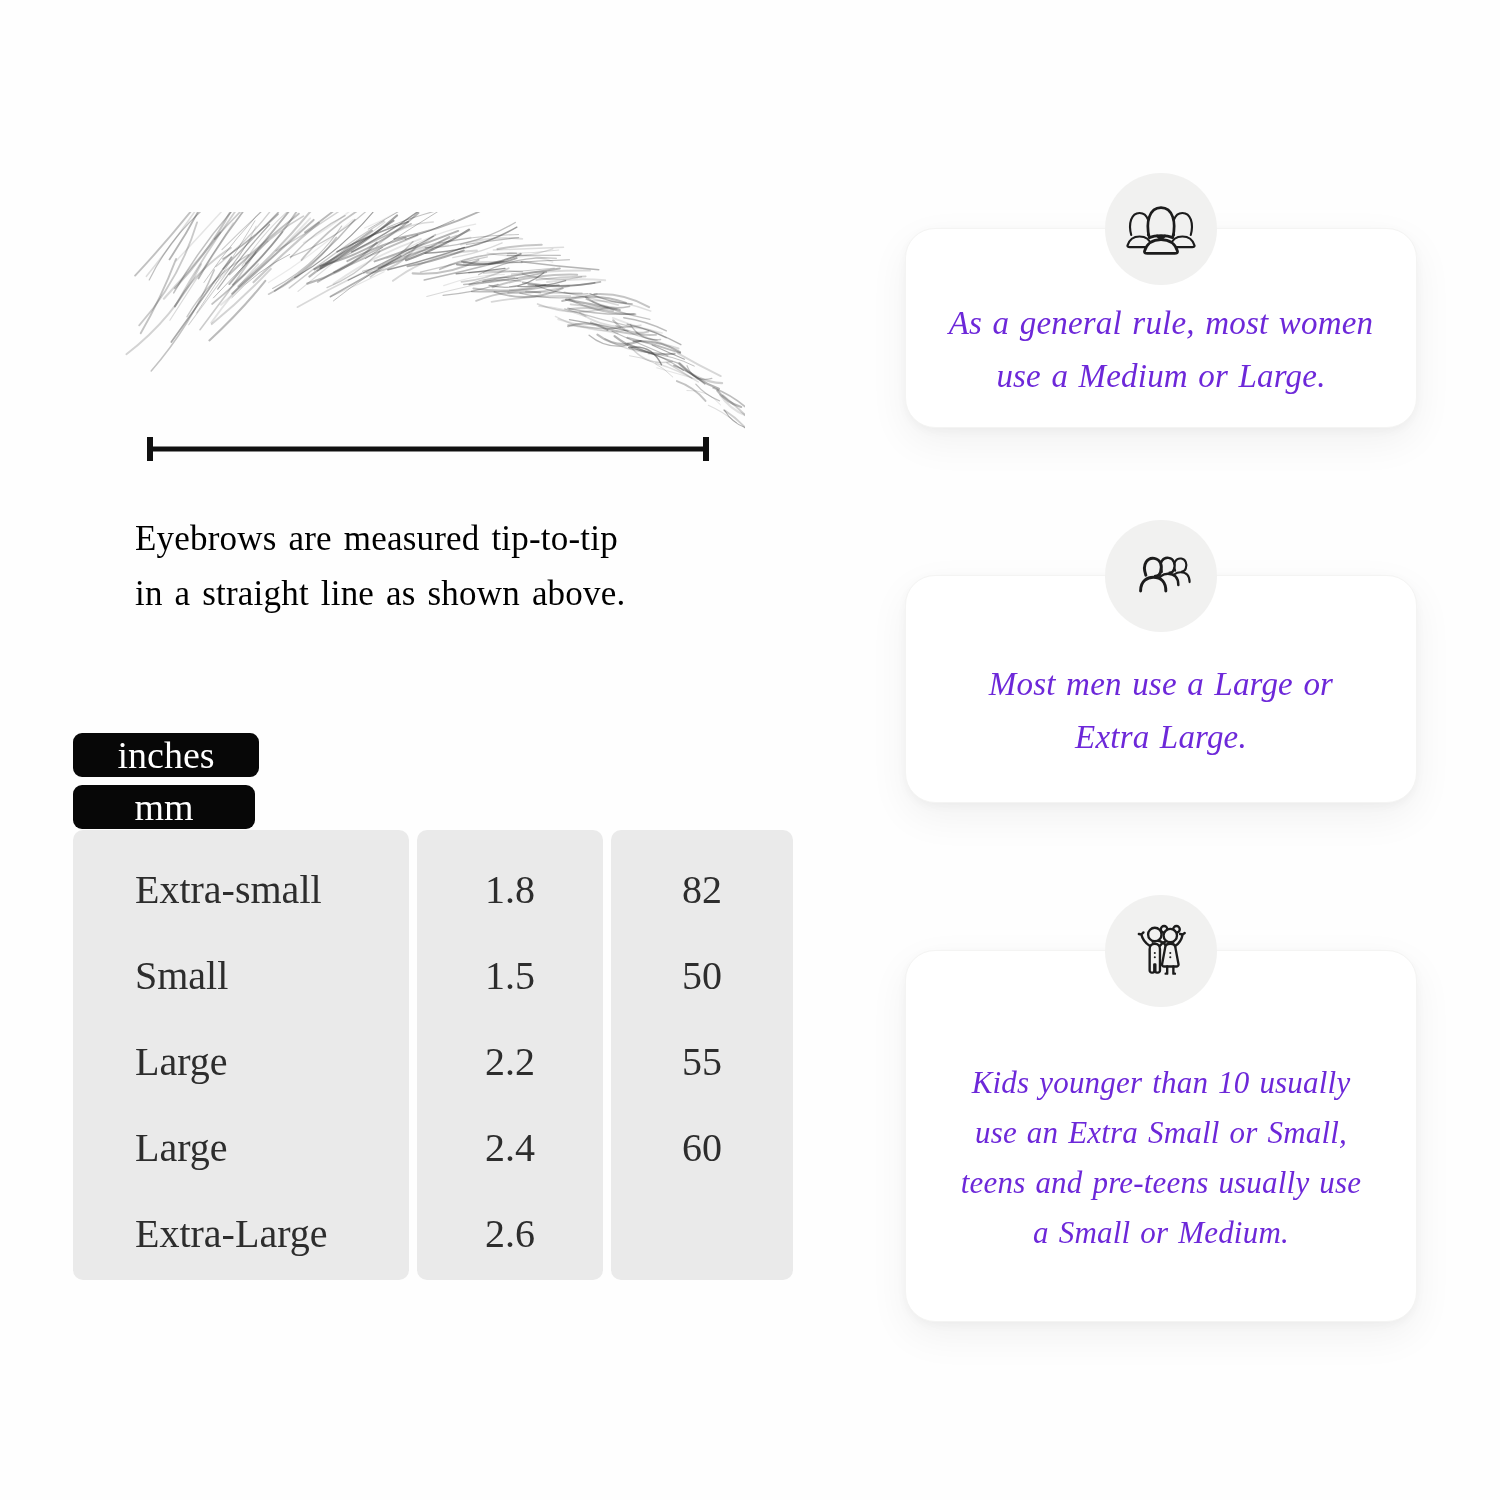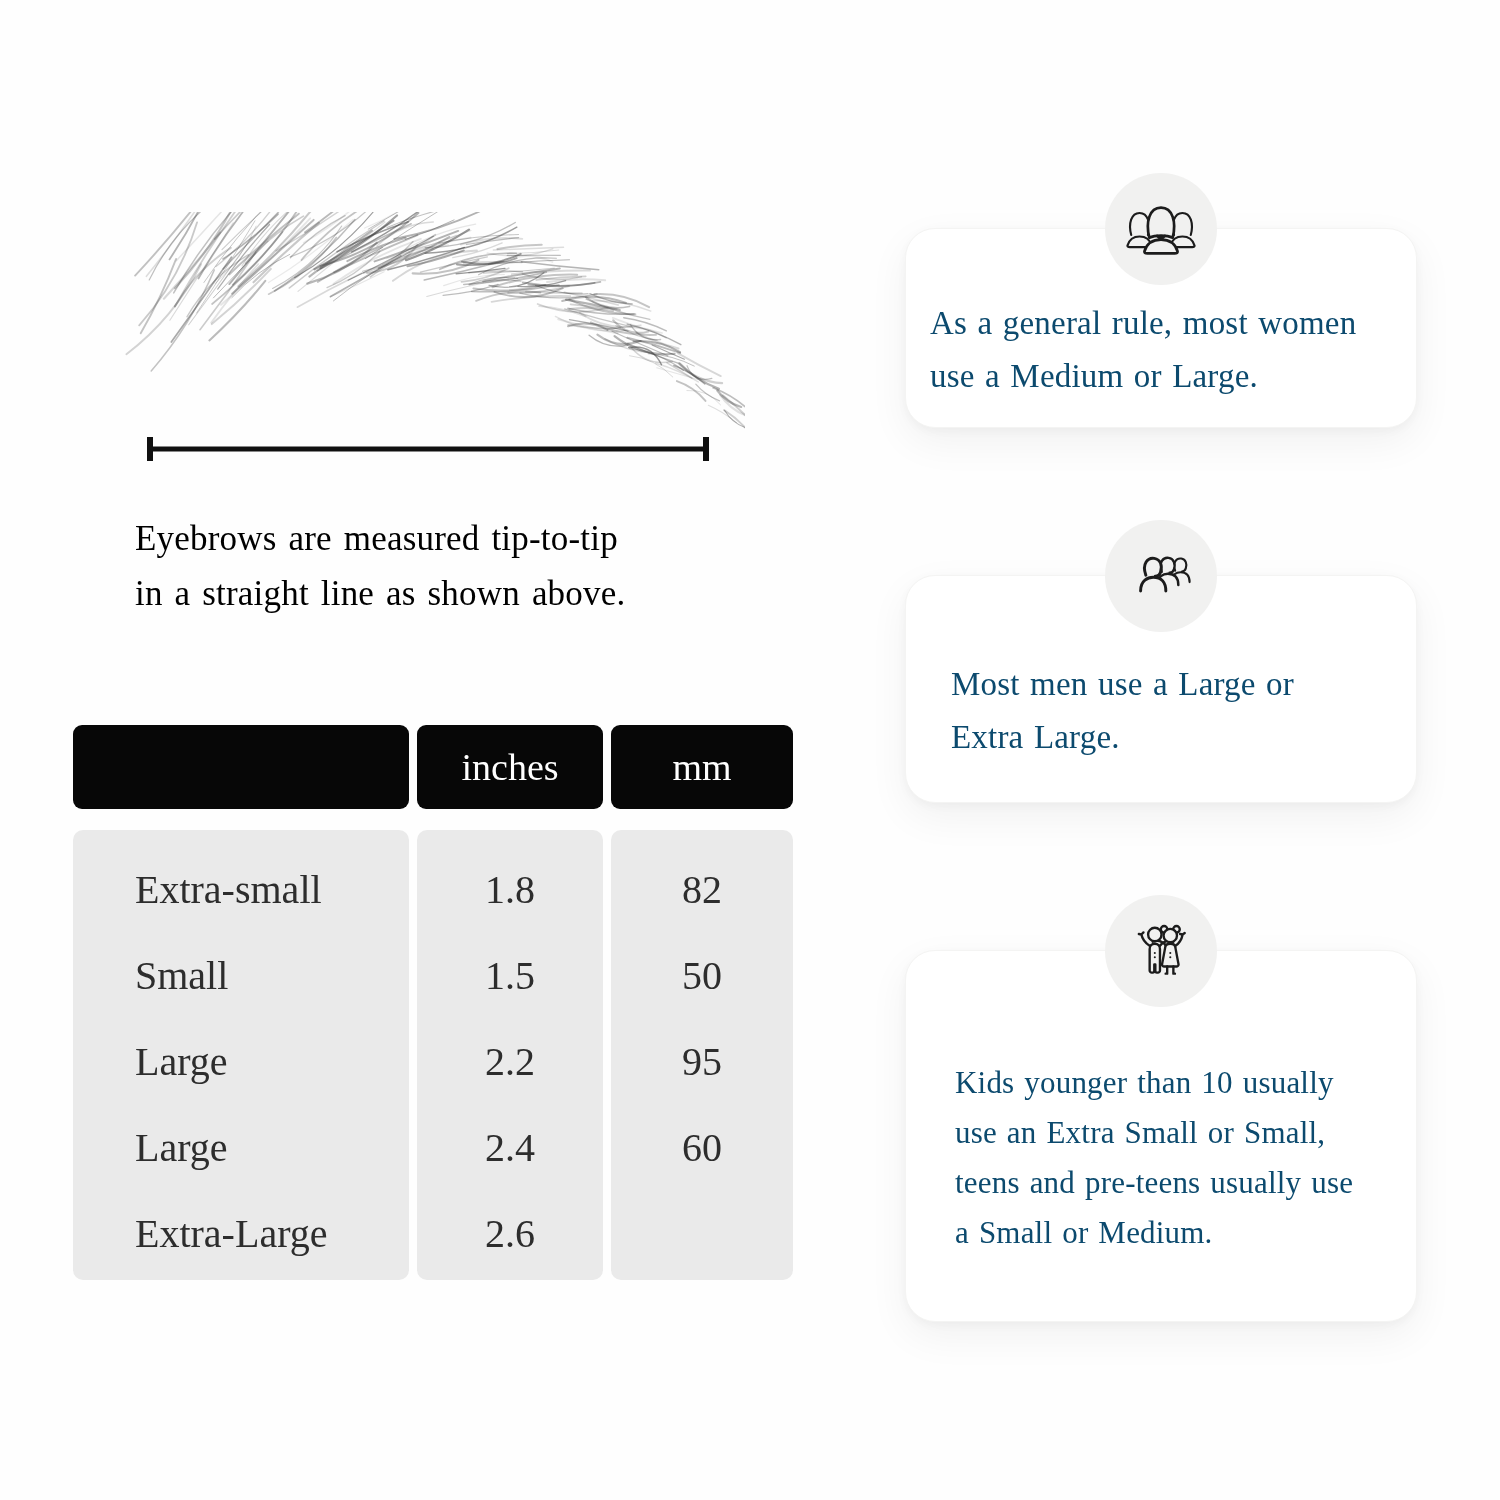--- a/index.html
+++ b/index.html
@@ -19,21 +19,21 @@
   
   .brow-wrap{position:absolute;left:115px;top:212px;width:630px;height:225px;}
   .measure-wrap{position:absolute;left:142px;top:436px;width:572px;height:26px;}
   .caption{
     position:absolute;left:135px;top:512px;width:640px;
     font-size:35px;line-height:1.57;color:#000000;
     letter-spacing:.2px;word-spacing:3px;
   }
   
   .size-table{position:absolute;left:73px;top:725px;width:720px;}
-  .t-head{display:flex;gap:8px;height:84px;}
+  .t-head{display:flex;gap:8px;height:84px;flex-direction:column;}
   .t-head .th{
     background:var(--header_bg);color:var(--header_text);
     border-radius:9px;display:flex;align-items:center;justify-content:center;
     font-size:38px;
   }
   .t-body{display:flex;gap:8px;margin-top:21px;height:450px;}
   .tcol{
     background:var(--cell_bg);border-radius:10px;
     padding-top:16px;display:flex;flex-direction:column;
   }
@@ -53,22 +53,22 @@
   .card-1{top:228px;height:200px;}
   .card-2{top:575px;height:228px;}
   .card-3{top:950px;height:372px;}
   .badge{
     position:absolute;top:-56px;left:50%;transform:translateX(-50%);
     width:112px;height:112px;border-radius:50%;
     background:var(--badge_bg);
     display:flex;align-items:center;justify-content:center;
   }
   .card-text{
-    text-align:left;color:#0c4a6e;line-height:1.6;
-    letter-spacing:.2px;word-spacing:2px;
+    text-align:center;color:#6d28d9;line-height:1.6;
+    letter-spacing:.2px;word-spacing:2px;font-style:italic;
   }
   .card-1 .card-text{font-size:33px;max-width:482px;}
   .card-2 .card-text{font-size:33px;max-width:420px;}
   .card-3 .card-text{font-size:31px;max-width:412px;line-height:1.62;}
   .icon-svg{display:block;}
 </style>
 </head>
 <body>
 
 <div class="brow-wrap">
@@ -316,21 +316,21 @@
     <div class="tcol c2">
       <div class="cell">1.8</div>
       <div class="cell">1.5</div>
       <div class="cell">2.2</div>
       <div class="cell">2.4</div>
       <div class="cell">2.6</div>
     </div>
     <div class="tcol c3">
       <div class="cell">82</div>
       <div class="cell">50</div>
-      <div class="cell">95</div>
+      <div class="cell">55</div>
       <div class="cell">60</div>
     </div>
   </div>
 </div>
 
 <div class="card card-1">
   <div class="badge">
     <svg class="icon-svg" width="74" height="60" viewBox="0 0 76 60" fill="none" stroke="var(--icon_stroke)" stroke-width="2.8" stroke-linecap="round" stroke-linejoin="round">
 
       <g transform="translate(16,26) scale(0.78)">

